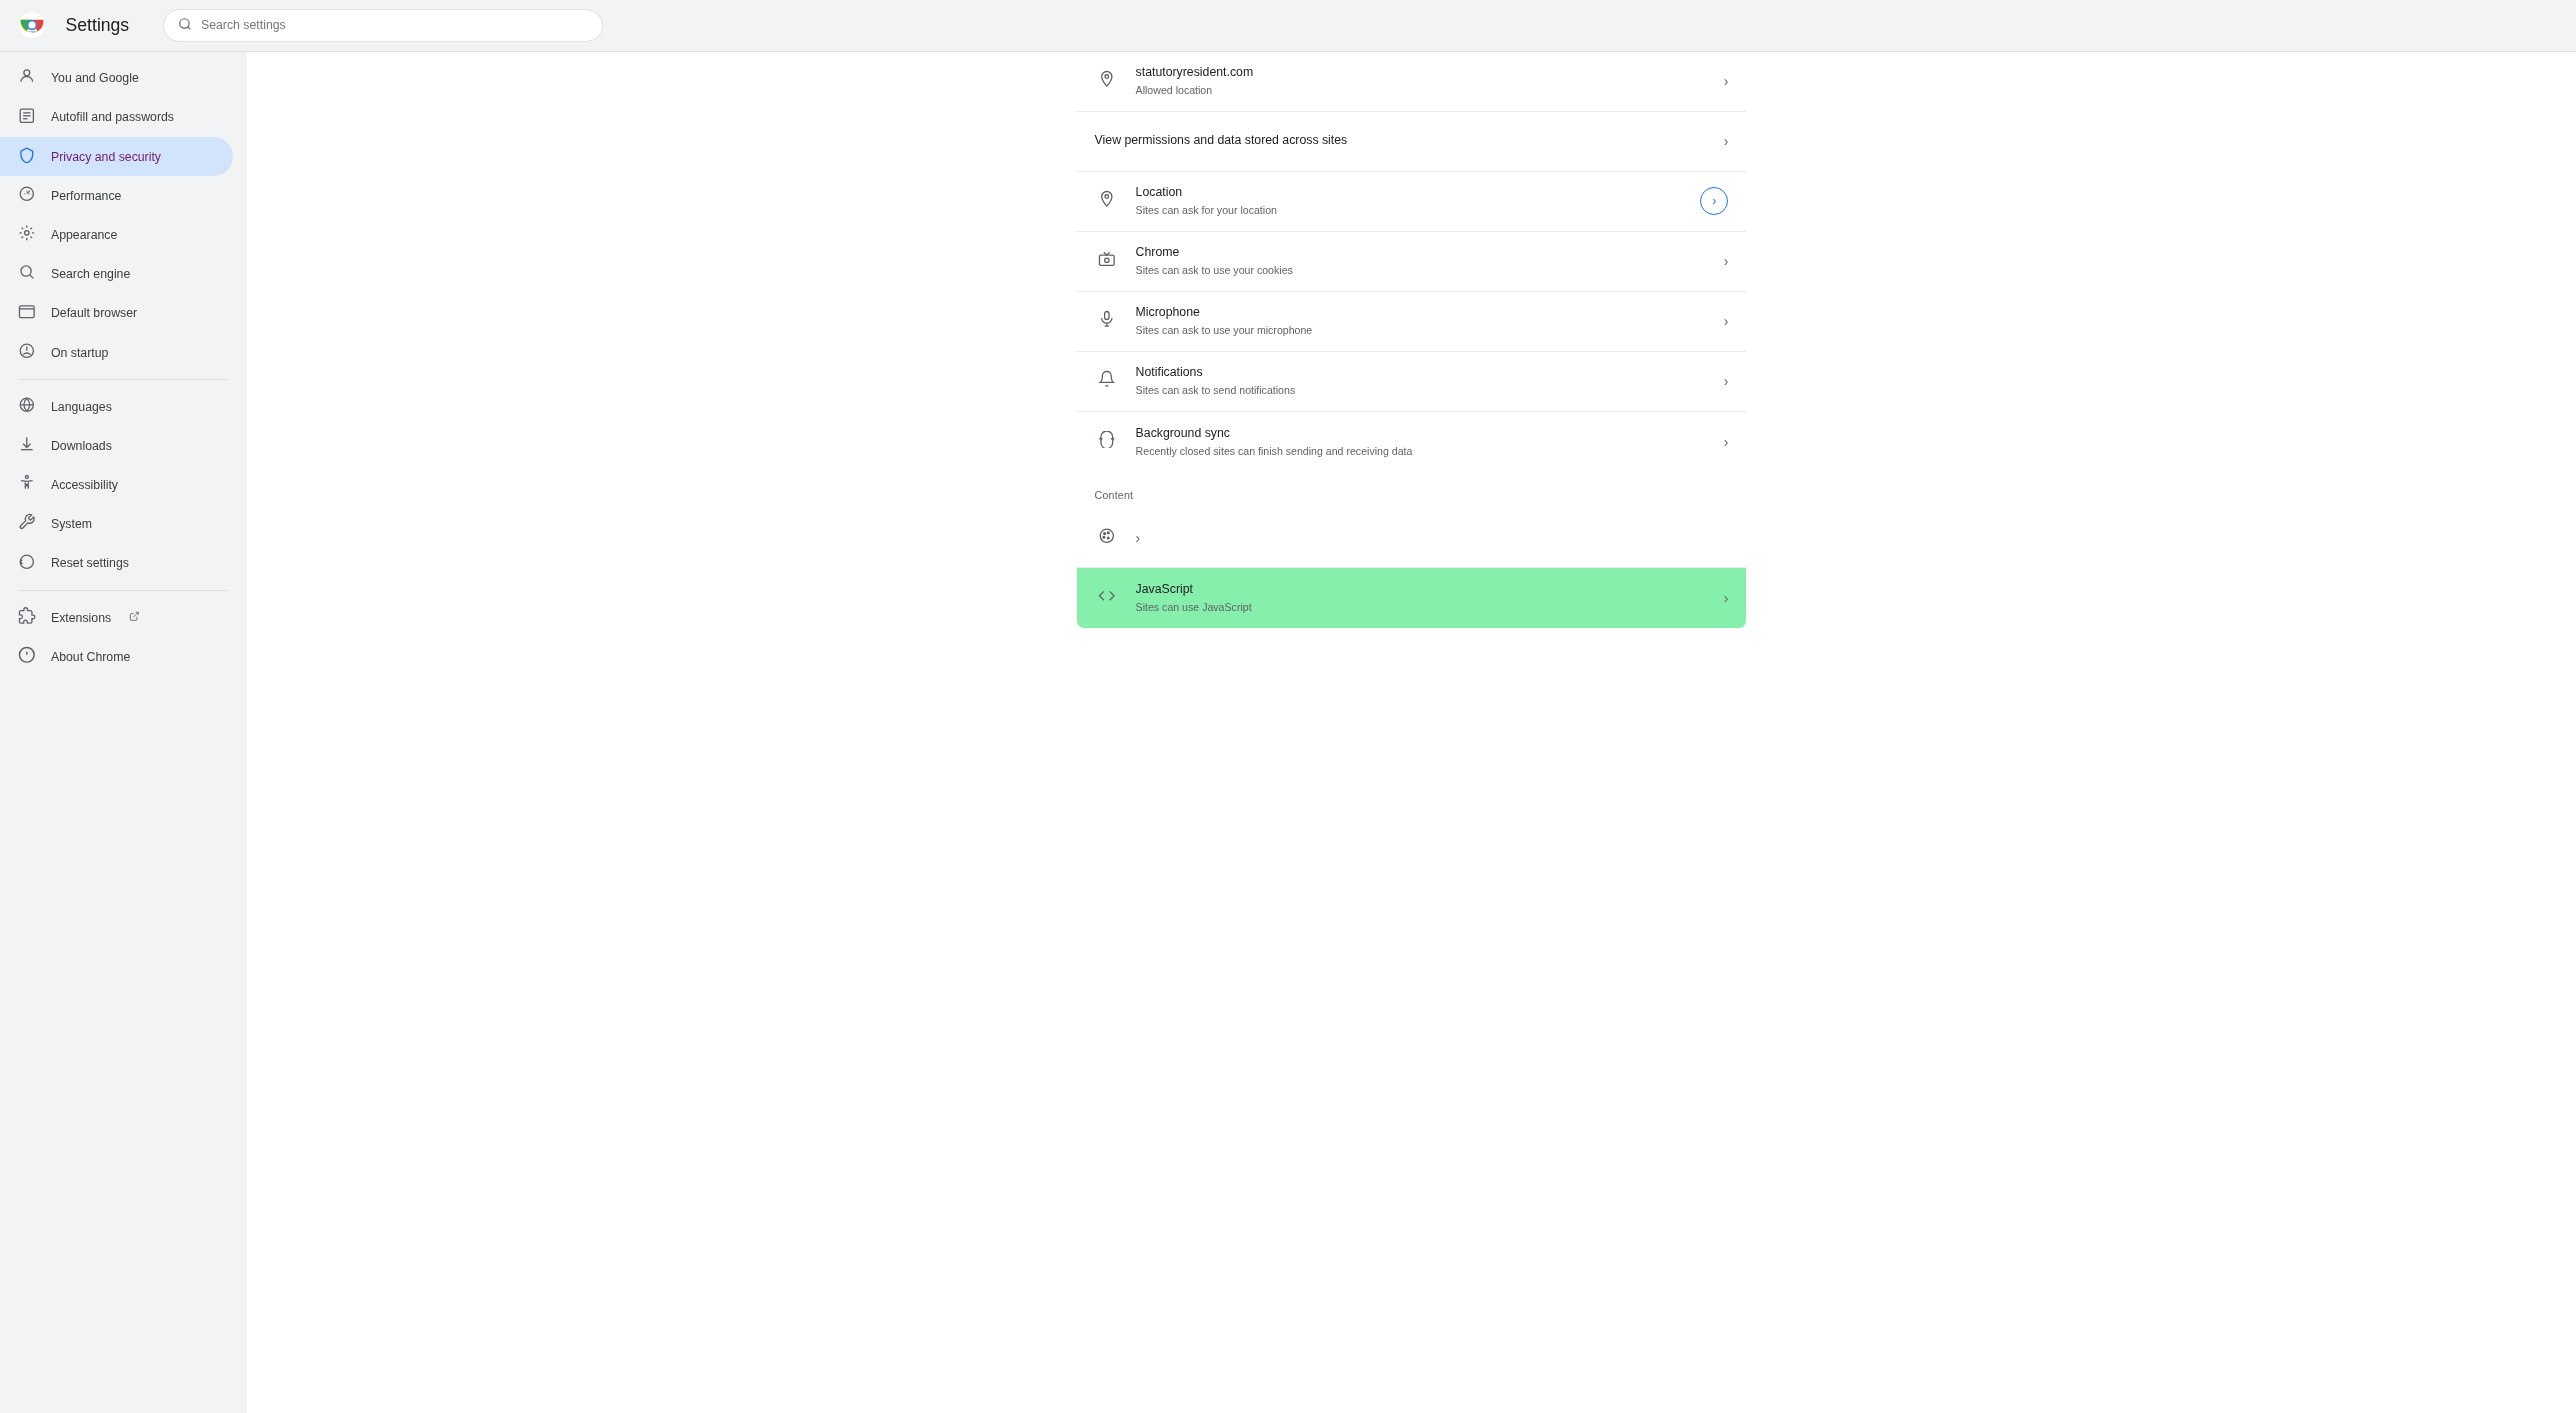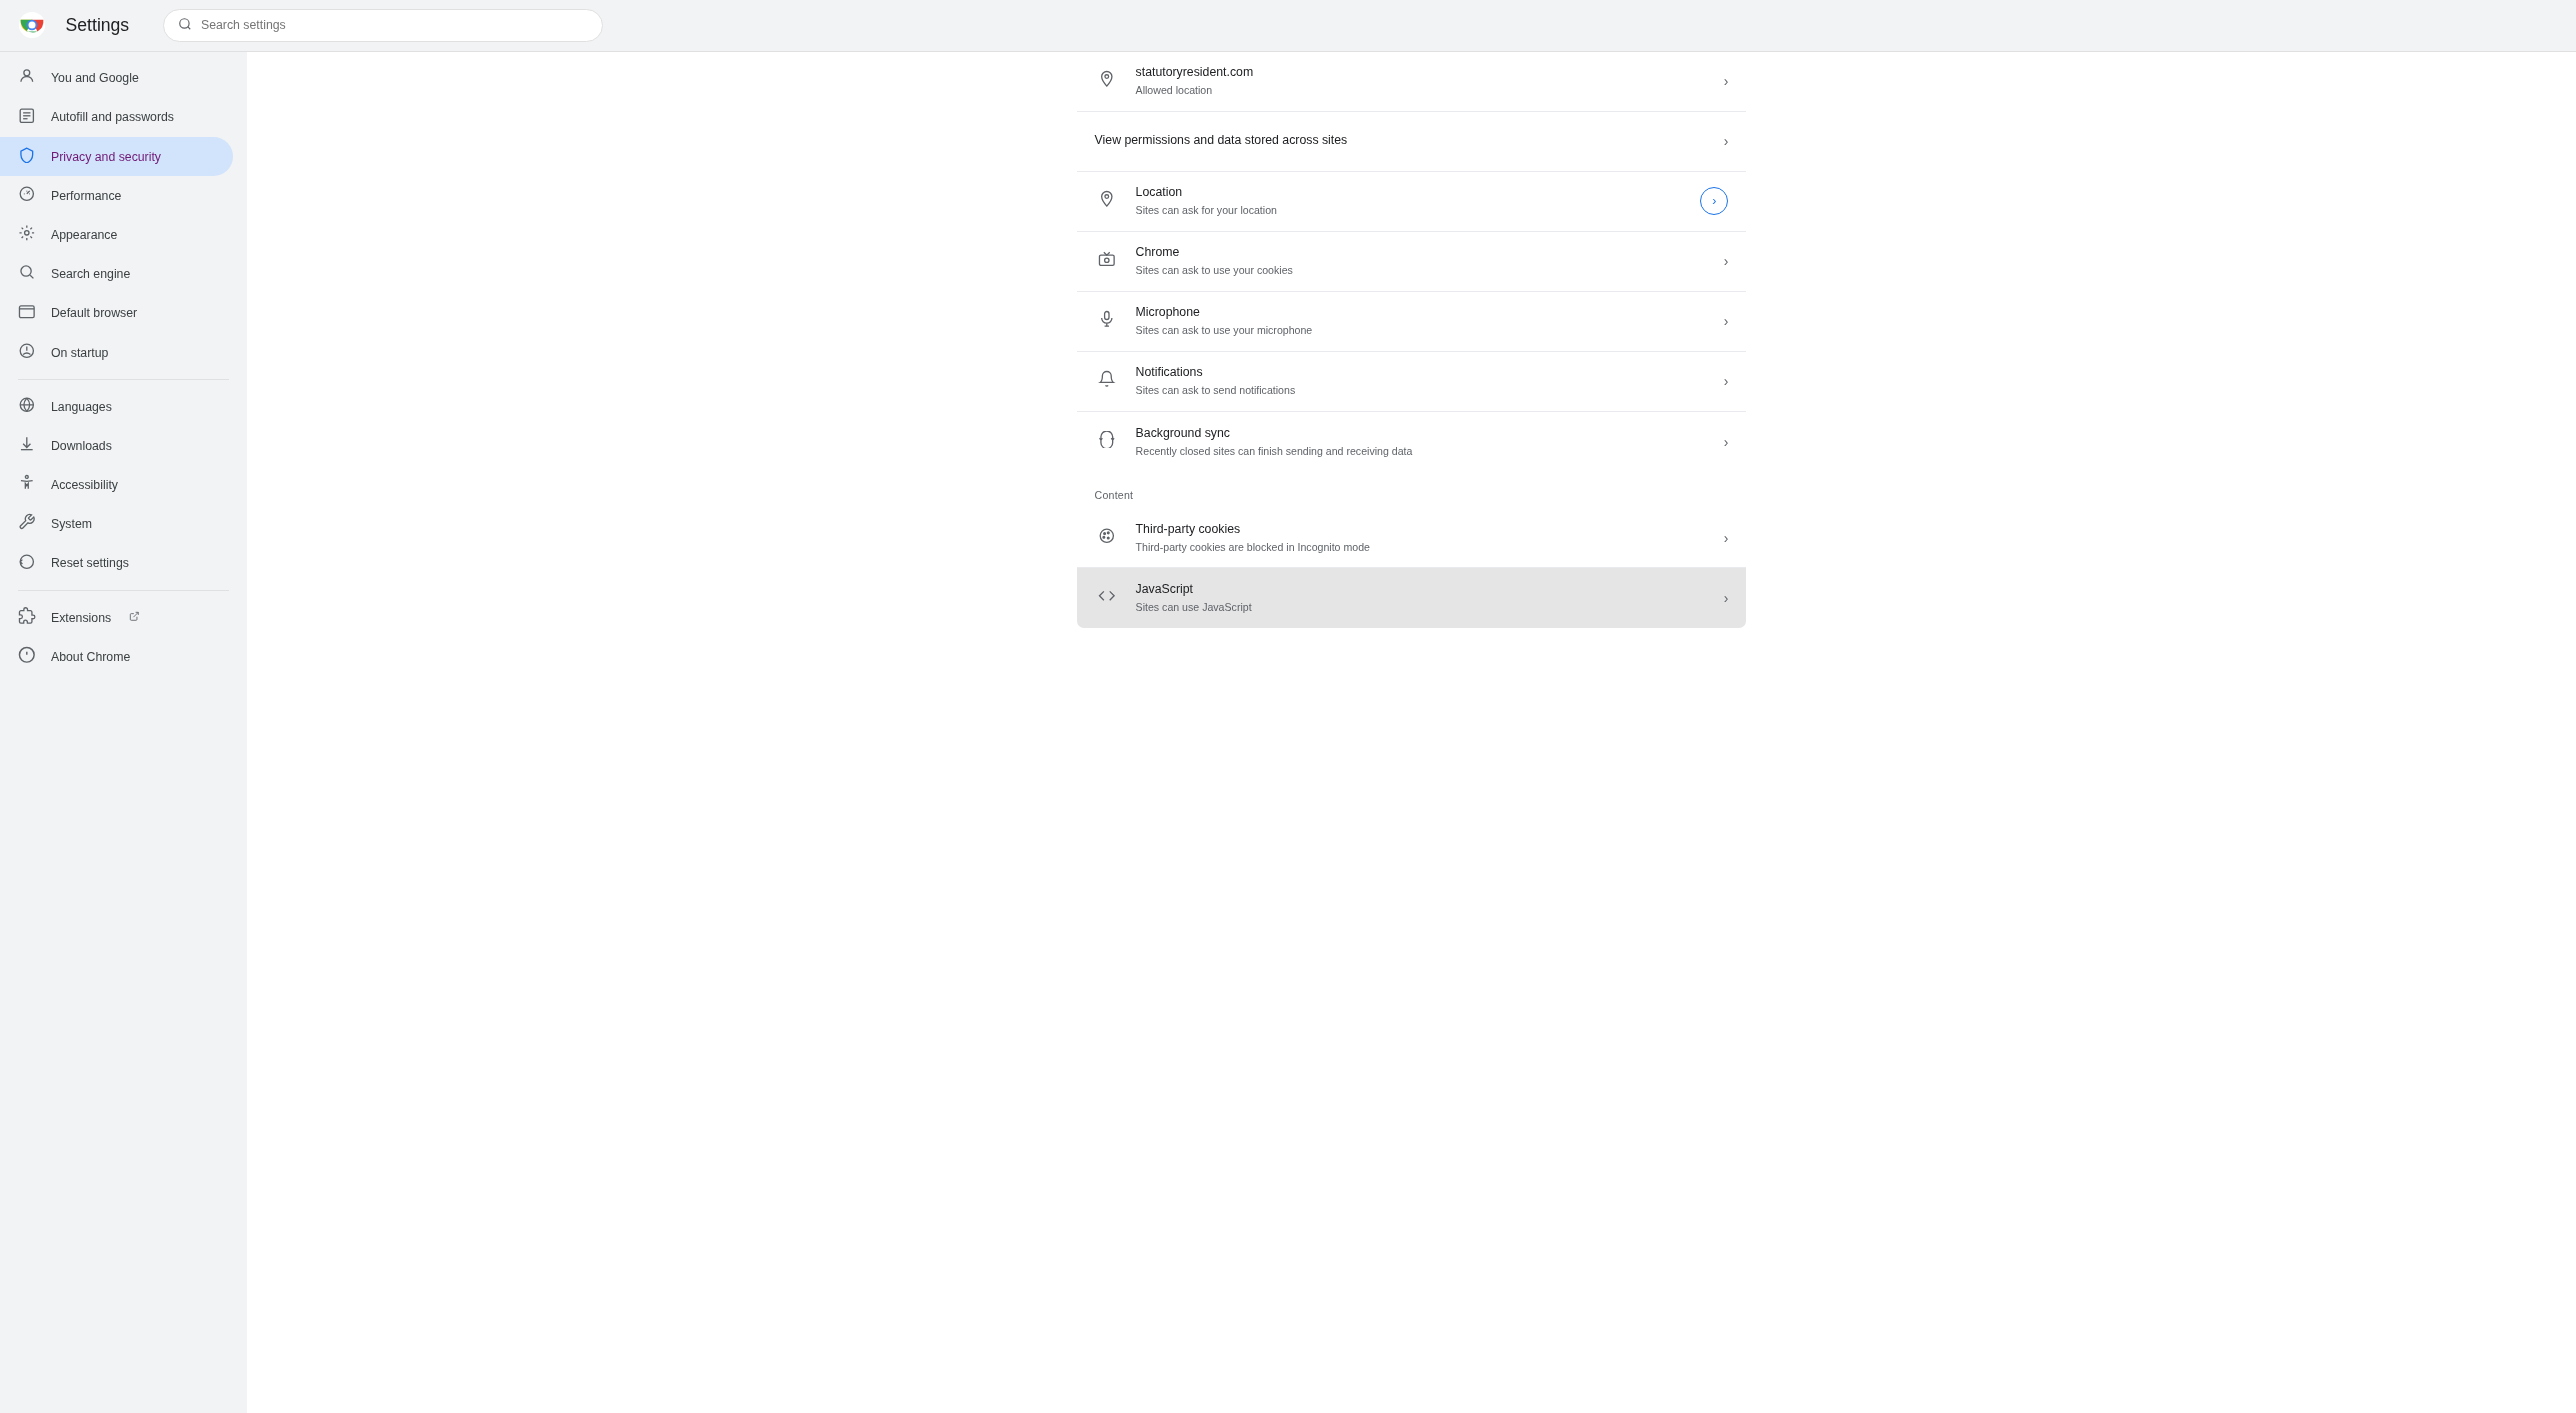--- a/index.html
+++ b/index.html
@@ -215,21 +215,21 @@
       font-size: 12.3px;
       color: #202124;
     }
     .expand-icon {
       color: #5f6368;
       font-size: 14px;
     }
 
     
     .list-row.js-row {
-      background: #e5e5e5;
+      background: #86efac;
     }
   </style>
 </head>
 <body>
 
 <div class="topbar">
 
   <svg class="chrome-logo" viewBox="0 0 32 32" xmlns="http://www.w3.org/2000/svg">
     <circle cx="16" cy="16" r="15" fill="white"></circle>
     <circle cx="16" cy="16" r="6.5" fill="#4285F4" stroke="white" stroke-width="2"></circle>
@@ -537,24 +537,20 @@
         <div class="list-row">
           <div class="list-row-icon">
             <svg width="17.6" height="17.6" viewBox="0 0 24 24" fill="none" stroke="#5f6368" stroke-width="1.8">
                 <circle cx="12" cy="12" r="9"></circle>
                 <circle cx="9" cy="9" r="1.2" fill="#5f6368"></circle>
                 <circle cx="14" cy="8" r="1.2" fill="#5f6368"></circle>
                 <circle cx="8" cy="14" r="1.2" fill="#5f6368"></circle>
                 <circle cx="14" cy="15" r="1.2" fill="#5f6368"></circle>
               </svg>
           </div>
-          <div class="list-row-content">
-            <div class="list-row-title">Third-party cookies</div>
-            <div class="list-row-sub">Third-party cookies are blocked in Incognito mode</div>
-          </div>
           <div class="list-row-arrow">›</div>
         </div>
 
         <div class="list-row js-row">
           <div class="list-row-icon">
             <svg width="17.6" height="17.6" viewBox="0 0 24 24" fill="none" stroke="#5f6368" stroke-width="1.8">
                 <polyline points="16 18 22 12 16 6"></polyline>
                 <polyline points="8 6 2 12 8 18"></polyline>
               </svg>
           </div>

